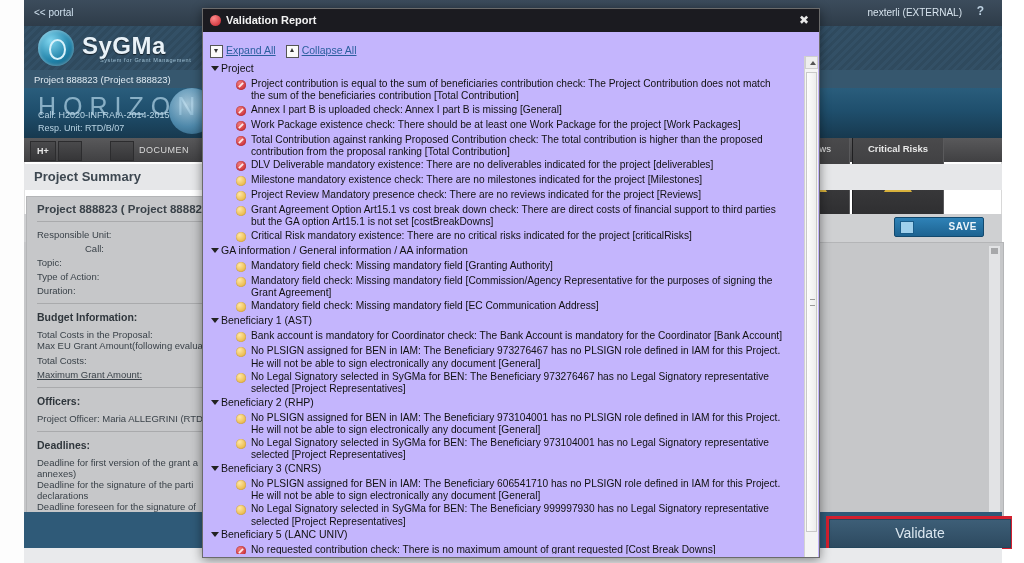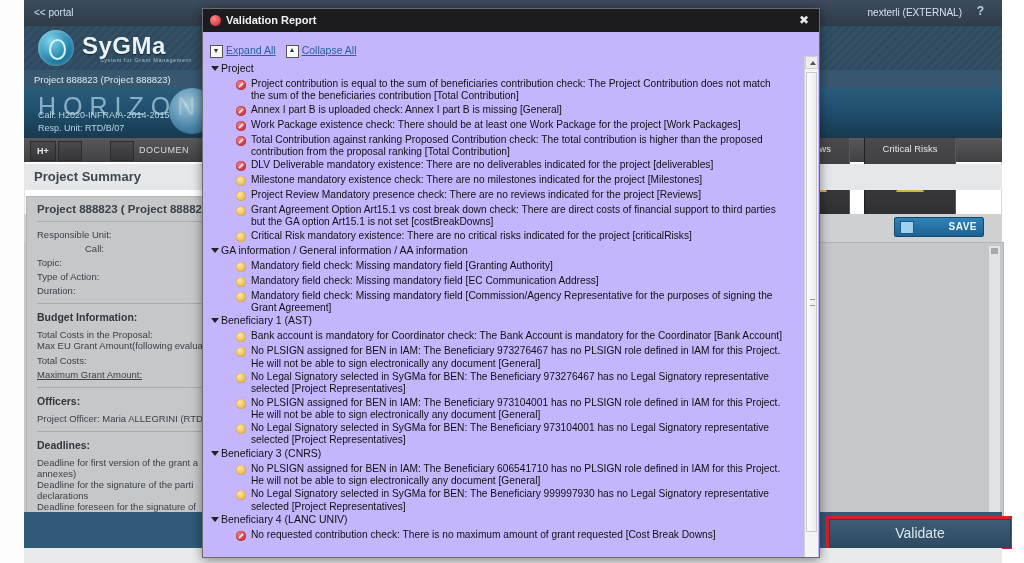--- a/index.html
+++ b/index.html
@@ -188,21 +188,21 @@
 
   <div class="bg-tabs">
     <div class="bg-tab" style="left:0;">
       <div class="lbl">stones</div>
       <div class="warn"></div>
     </div>
     <div class="bg-tab" style="left:76px;">
       <div class="lbl">Reviews</div>
       <div class="warn"></div>
     </div>
-    <div class="bg-tab" style="left:164px;width:90px;">
+    <div class="bg-tab" style="left:152px;width:90px;font-weight:bold;">
       <div class="lbl">Critical Risks</div>
       <div class="warn"></div>
     </div>
   </div>
 
   <div class="bg-sectiontitle">
     <div class="t">Project Summary</div>
   </div>
 
   <div class="bg-subbar">
@@ -322,46 +322,50 @@
           <div class="gl">
             <span class="tri"></span>
             <span class="gt">GA information / General information / AA information</span>
           </div>
           <div class="item warn">
             <span class="dot"></span>
             <span class="tx">Mandatory field check: Missing mandatory field [Granting Authority]</span>
           </div>
           <div class="item warn">
             <span class="dot"></span>
+            <span class="tx">Mandatory field check: Missing mandatory field [Commission/Agency Representative for the purposes of signing the Grant Agreement]</span>
+          </div>
+          <div class="item warn">
+            <span class="dot"></span>
             <span class="tx">Mandatory field check: Missing mandatory field [EC Communication Address]</span>
           </div>
-          <div class="item warn">
-            <span class="dot"></span>
-            <span class="tx">Mandatory field check: Missing mandatory field [Commission/Agency Representative for the purposes of signing the Grant Agreement]</span>
-          </div>
         </div>
         <div class="grp">
           <div class="gl">
             <span class="tri"></span>
             <span class="gt">Beneficiary 1 (AST)</span>
           </div>
           <div class="item warn">
             <span class="dot"></span>
             <span class="tx">Bank account is mandatory for Coordinator check: The Bank Account is mandatory for the Coordinator [Bank Account]</span>
           </div>
           <div class="item warn">
             <span class="dot"></span>
             <span class="tx">No PLSIGN assigned for BEN in IAM: The Beneficiary 973276467 has no PLSIGN role defined in IAM for this Project. He will not be able to sign electronically any document [General]</span>
           </div>
           <div class="item warn">
             <span class="dot"></span>
             <span class="tx">No Legal Signatory selected in SyGMa for BEN: The Beneficiary 973276467 has no Legal Signatory representative selected [Project Representatives]</span>
           </div>
         </div>
         <div class="grp">
+          <div class="gl">
+            <span class="tri"></span>
+            <span class="gt">Beneficiary 2 (RHP)</span>
+          </div>
           <div class="item warn">
             <span class="dot"></span>
             <span class="tx">No PLSIGN assigned for BEN in IAM: The Beneficiary 973104001 has no PLSIGN role defined in IAM for this Project. He will not be able to sign electronically any document [General]</span>
           </div>
           <div class="item warn">
             <span class="dot"></span>
             <span class="tx">No Legal Signatory selected in SyGMa for BEN: The Beneficiary 973104001 has no Legal Signatory representative selected [Project Representatives]</span>
           </div>
         </div>
         <div class="grp">
@@ -374,21 +378,21 @@
             <span class="tx">No PLSIGN assigned for BEN in IAM: The Beneficiary 606541710 has no PLSIGN role defined in IAM for this Project. He will not be able to sign electronically any document [General]</span>
           </div>
           <div class="item warn">
             <span class="dot"></span>
             <span class="tx">No Legal Signatory selected in SyGMa for BEN: The Beneficiary 999997930 has no Legal Signatory representative selected [Project Representatives]</span>
           </div>
         </div>
         <div class="grp">
           <div class="gl">
             <span class="tri"></span>
-            <span class="gt">Beneficiary 4 (LANC UNIV)</span>
+            <span class="gt">Beneficiary 5 (LANC UNIV)</span>
           </div>
           <div class="item err">
             <span class="dot"></span>
             <span class="tx">No requested contribution check: There is no maximum amount of grant requested [Cost Break Downs]</span>
           </div>
         </div>
       </div>
 
     <div class="dlg-scroll">
       <div class="arr up"></div>

